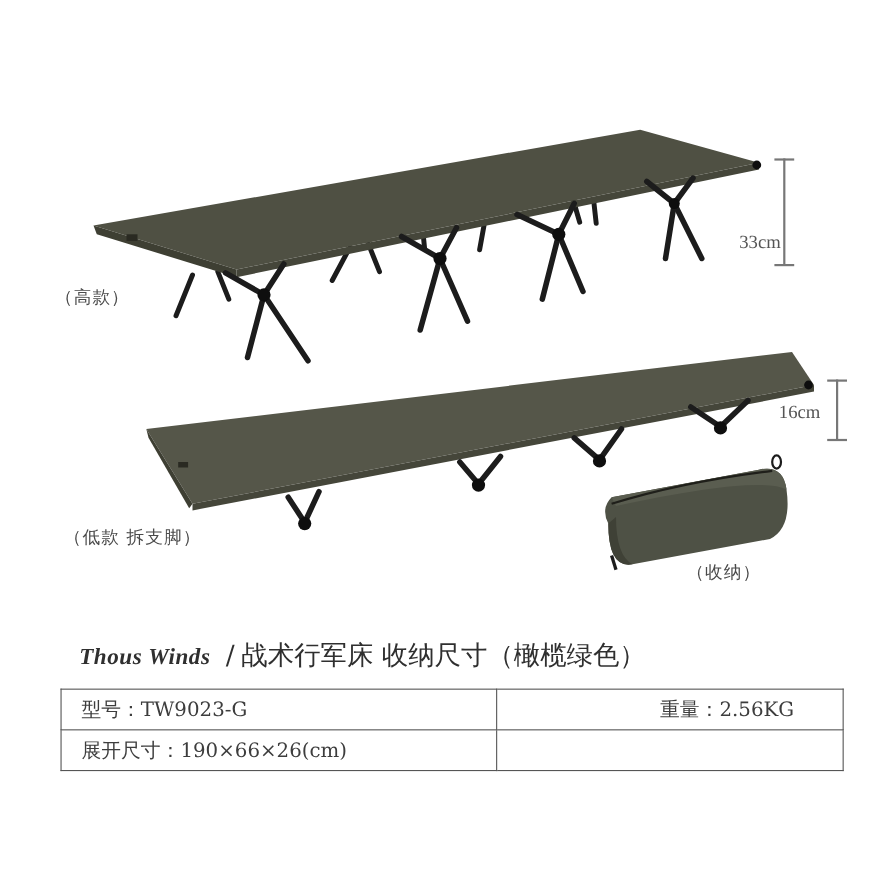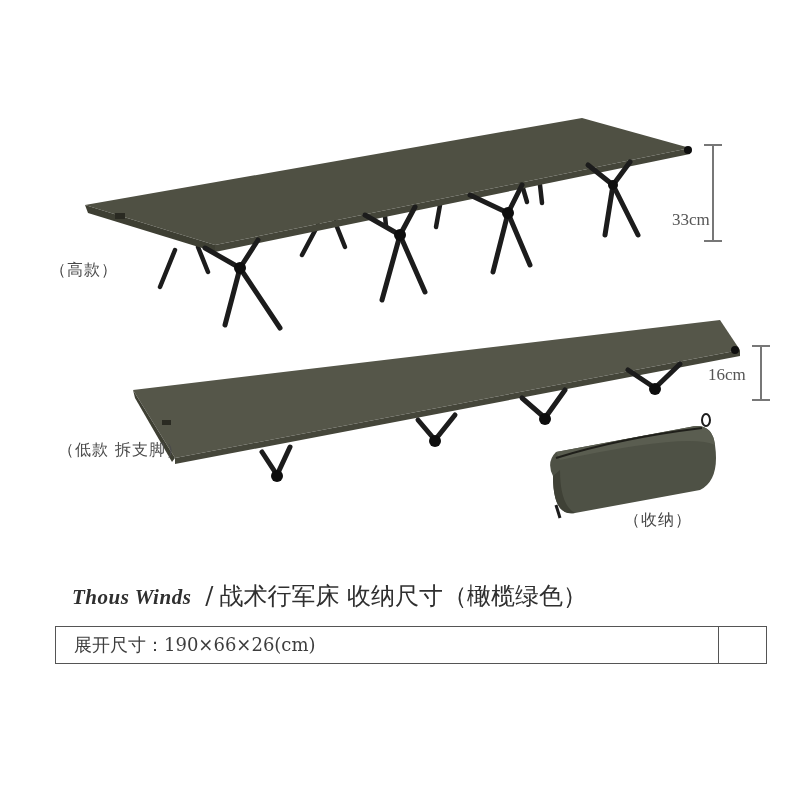--- a/index.html
+++ b/index.html
@@ -99,21 +99,21 @@
     <path d="M553,476 Q546,462 556,452 L690,427 Q712,422 715,445 Q720,480 700,490 L575,513 Q553,517 553,476 Z" fill="#4e5145"></path>
     <path d="M556,452 L690,427 Q712,422 715,445 Q690,432 560,460 Z" fill="#5a5d50"></path>
     <path d="M556,458 Q620,438 702,428" stroke="#1f1f1a" stroke-width="2" fill="none"></path>
     <path d="M553,476 Q553,517 575,513 Q560,505 560,470 Z" fill="#3f4136"></path>
     <ellipse cx="706" cy="420" rx="4" ry="6" fill="none" stroke="#1c1c1c" stroke-width="2"></ellipse>
     <path d="M556,505 L560,518" stroke="#1c1c1c" stroke-width="3"></path>
   </g>
 </svg>
 
 <div class="abs label" style="left:50px; top:260px;">（高款）</div>
-<div class="abs label" style="left:58px; top:440px;">（低款 拆支脚）</div>
+<div class="abs label" style="left:58px; top:479px;">（低款 拆支脚）</div>
 <div class="abs label" style="left:624px; top:510px;text-align:right;">（收纳）</div>
 
 <div>
   <div class="dim-line" style="left:704px; top:144px; width:18px; height:1.5px;"></div>
   <div class="dim-line" style="left:712px; top:144px; width:1.5px; height:97px;"></div>
   <div class="dim-line" style="left:704px; top:240px; width:18px; height:1.5px;"></div>
   <div class="abs dim-text" style="left:672px; top:183px;margin-top:27px;">33cm</div>
 </div>
 <div>
   <div class="dim-line" style="left:752px; top:345px; width:18px; height:1.5px;"></div>
@@ -121,18 +121,22 @@
   <div class="dim-line" style="left:752px; top:399px; width:18px; height:1.5px;"></div>
   <div class="abs dim-text" style="left:708px; top:365px;">16cm</div>
 </div>
 
 <div class="title-row">
   <span class="brand">Thous Winds</span><span class="sep">/</span><span>战术行军床 收纳尺寸（橄榄绿色）</span>
 </div>
 
 <table class="spec-table">
   <tbody>
+      <tr>
+    <td style="width:377px;">型号：TW9023-G</td>
+    <td class="right">重量：2.56KG</td>
+  </tr>
   <tr>
     <td>展开尺寸：190×66×26(cm)</td>
     <td></td>
   </tr>
 </tbody>
   </table>
 
 </body></html>

